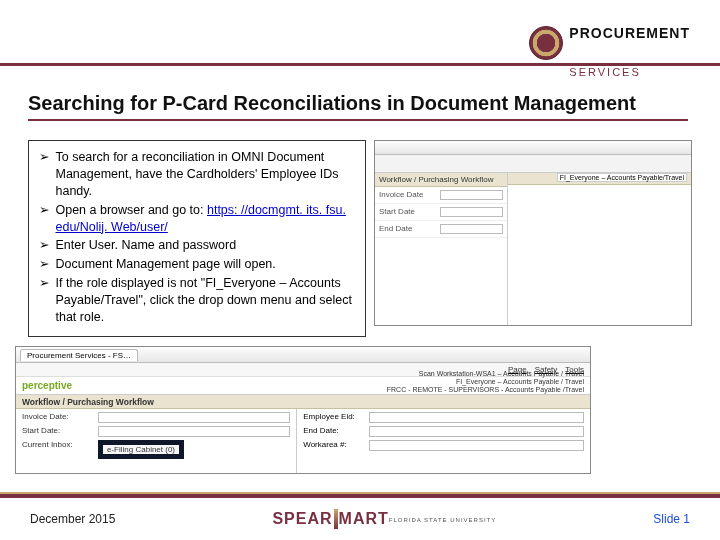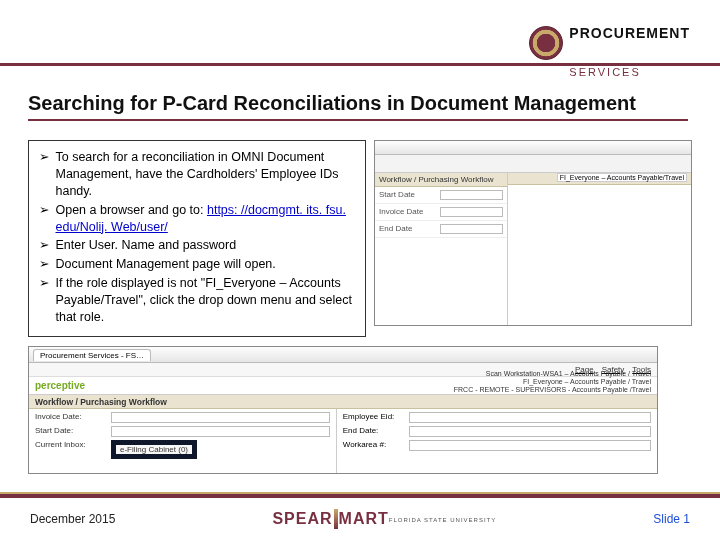--- a/index.html
+++ b/index.html
@@ -82,21 +82,21 @@
   .shot-left .lbl { color: #555; width: 55px; }
   .shot-left .fld {
     flex: 1; height: 10px; border: 1px solid #bbb; background: #fff;
   }
   .shot-right { flex: 1; background: #fff; }
   .shot-right .hdr {
     background: #e9e3d0; border-bottom: 1px solid #c9c0a0; height: 12px;
   }
 
   .shot-bottom {
-    position: absolute; top: 346px; left: 28px; width: 630px; height: 128px;
+    position: absolute; top: 346px; left: 15px; width: 576px; height: 128px;
     border: 1px solid #888; background: #f0f0f0; font-size: 8px;
     display: flex; flex-direction: column;
   }
   .sb-tabs {
     height: 16px; background: linear-gradient(#fdfdfd,#e6e6e6);
     border-bottom: 1px solid #bbb; display: flex; align-items: center; padding: 0 4px;
   }
   .sb-tab { background: #fff; border: 1px solid #bbb; border-bottom: none;
     padding: 1px 6px; font-size: 8px; border-radius: 3px 3px 0 0; }
   .sb-menu {
@@ -207,25 +207,25 @@
   </ul>
 
   <div class="shot-top" style="position:relative;">
     <div class="shot-titlebar"></div>
     <div class="shot-toolbar"></div>
     <div style="position:absolute; top:32px; right:4px; font-size:7px; border:1px solid #ccc; background:#fff; padding:0 2px;">FI_Everyone – Accounts Payable/Travel</div>
     <div class="shot-body">
       <div class="shot-left">
         <div class="hdr">Workflow / Purchasing Workflow</div>
         <div class="row">
-          <span class="lbl">Start Date</span>
+          <span class="lbl">Invoice Date</span>
           <span class="fld"></span>
         </div>
         <div class="row">
-          <span class="lbl">Invoice Date</span>
+          <span class="lbl">Start Date</span>
           <span class="fld"></span>
         </div>
         <div class="row">
           <span class="lbl">End Date</span>
           <span class="fld"></span>
         </div>
       </div>
       <div class="shot-right">
         <div class="hdr"></div>
       </div>

